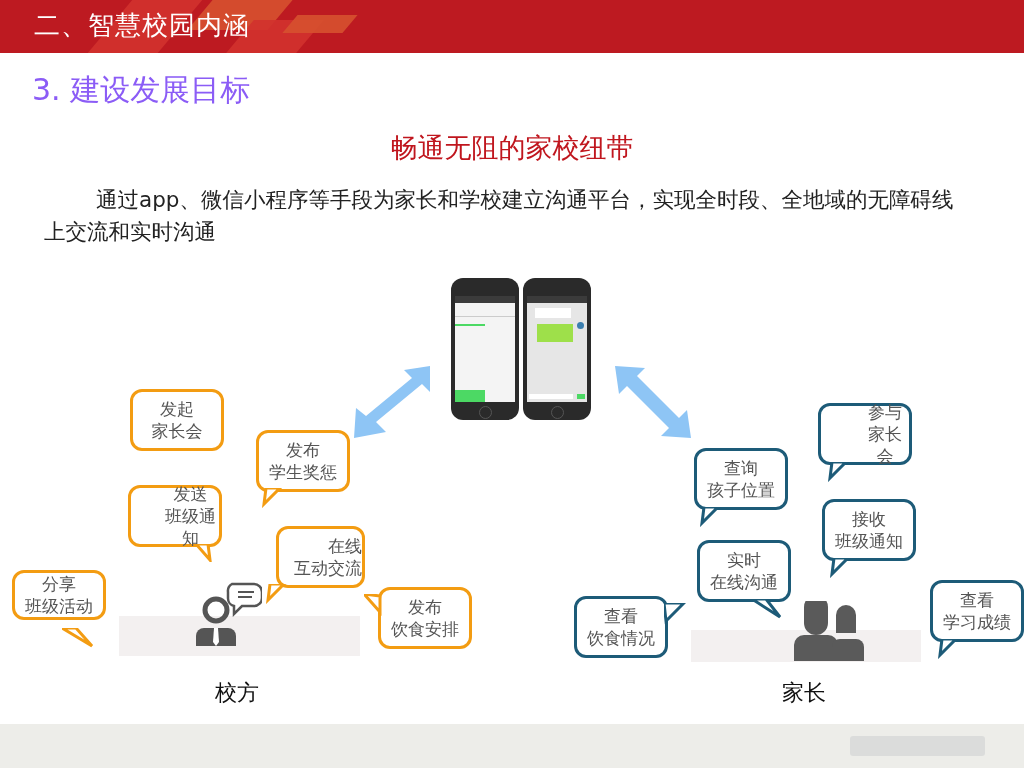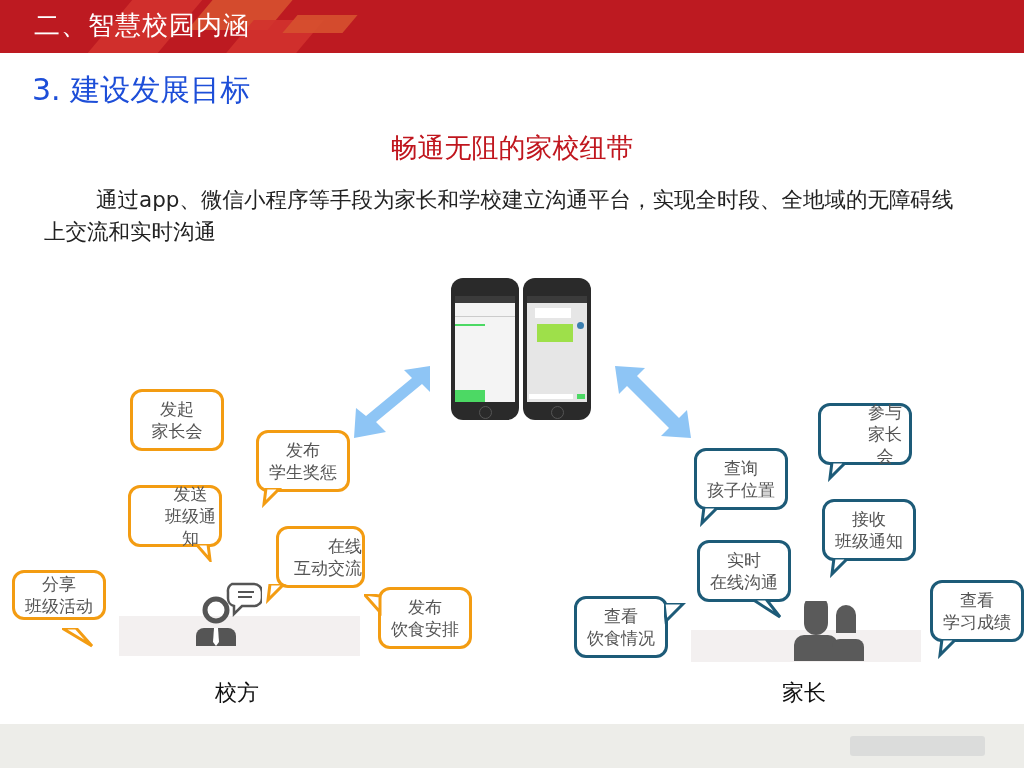--- a/index.html
+++ b/index.html
@@ -3,21 +3,21 @@
 <meta charset="utf-8">
 <style>
   html, body { margin:0; padding:0; }
   body { width:1024px; height:768px; position:relative; overflow:hidden; background:#ffffff;
          font-family:"DejaVu Sans", sans-serif; }
   .header { position:absolute; left:0; top:0; width:1024px; height:53px; background:#bd1a21; overflow:hidden; }
   .header .stripe { position:absolute; background:#d1322e; transform:skewX(-40deg); opacity:.9; }
   .header .stripe.o { background:#d6512f; }
   .header-title { position:absolute; left:34px; top:8px; font-size:26px; color:#ffffff; letter-spacing:1px;
                   font-family:Liberation Mono, monospace; }
-  .section-title { position:absolute; left:32px; top:70px; font-size:30px; color:#1d4ed8; }
+  .section-title { position:absolute; left:32px; top:70px; font-size:30px; color:#8b5cf6; }
   .subtitle { position:absolute; left:0; width:1024px; top:130px; text-align:center; font-size:27px; color:#c0161e;
               font-family:Liberation Mono, monospace; }
   .paragraph { position:absolute; left:44px; top:184px; width:930px; font-size:21.5px; line-height:32px; color:#222; text-indent:52px; }
   .phones { position:absolute; left:447px; top:278px; width:146px; height:144px; }
   .phone { position:absolute; top:0; width:68px; height:142px; background:#2a2a2a; border-radius:12px; }
   .phone .screen { position:absolute; left:4px; top:18px; width:60px; height:106px; background:#f4f4f4; }
   .phone .home { position:absolute; left:28px; top:128px; width:11px; height:11px; border-radius:50%; border:1px solid #555; }
   .phone .bar { position:absolute; left:0; top:0; width:60px; height:7px; background:#3b3b3b; }
   .arrow { position:absolute; }
   .bubble { position:absolute; background:#fff; border-radius:12px; box-sizing:border-box; text-align:center;

